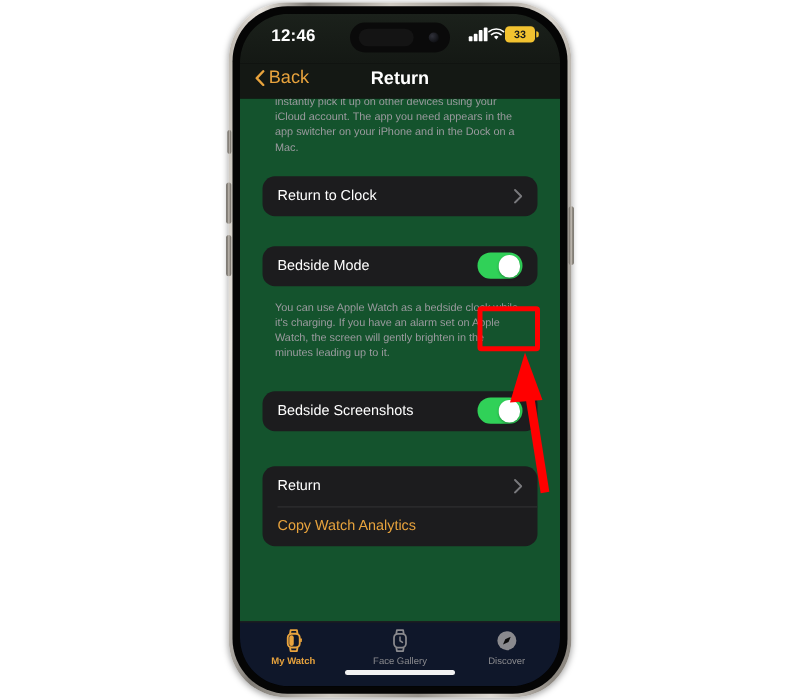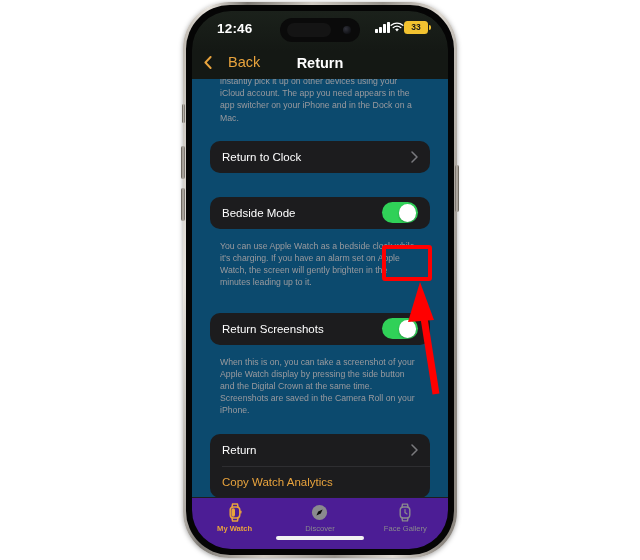--- a/index.html
+++ b/index.html
@@ -71,33 +71,33 @@
   .battery::after{ content:""; position:absolute; right:-3px; top:4px; width:2px; height:5px;
                    border-radius:0 2px 2px 0; background:#f2c230; }
   .batt-num { color:#1a1a1a; font-size:8.5px; font-weight:700; line-height:1; }
 
   
   .navbar {
     position:absolute; left:0; top:40px; width:256px; height:28px;
     background:#141814;
   }
   .nav-back {
-    position:absolute; left:12px; top:3px; display:flex; align-items:center; gap:16px;
+    position:absolute; left:12px; top:3px; display:flex; align-items:center; gap:3px;
     color:#e8a33d; font-size:14.5px; cursor:pointer;
   }
   .chev-left { width:8px; height:13px; }
   .nav-title {
     position:absolute; left:0; top:4px; width:256px; text-align:center;
     color:#ffffff; font-size:14.5px; font-weight:700;
   }
 
   
   .content {
     position:absolute; left:0; top:68px; width:256px; height:430px;
-    background:#0c4a6e; overflow:hidden;
+    background:#14532d; overflow:hidden;
   }
   .footnote {
     color:#9a9a9e; font-size:8.7px; line-height:12.2px;
     padding:0 28px 0 28px;
   }
   .footnote.clipped { margin-top:-4px; }
   .card {
     margin:0 18px; background:#1c1c1e; border-radius:10px; overflow:hidden;
   }
   .row {
@@ -121,21 +121,21 @@
     border-radius:50%; background:#ffffff; box-shadow:0 1px 2px rgba(0,0,0,.3);
   }
 
   .spacer-sm { height:11px; }
   .spacer-md { height:17px; }
   .spacer-lg { height:24px; }
 
   
   .tabbar {
     position:absolute; left:0; bottom:0; width:256px; height:52px;
-    background:#4c1d95; border-top:1px solid #1e1e1e;
+    background:#0f172a; border-top:1px solid #1e1e1e;
     display:flex; align-items:flex-start; padding-top:5px;
   }
   .tab { flex:1; display:flex; flex-direction:column; align-items:center; gap:2px; cursor:pointer; }
   .tab-ico { height:19px; display:flex; align-items:center; justify-content:center; }
   .tab-label { font-size:7.6px; color:#8a8a8e; }
   .tab.active .tab-label { color:#e8a33d; font-weight:700; }
   .home-indicator {
     position:absolute; left:50%; transform:translateX(-50%); bottom:9px;
     width:88px; height:4px; border-radius:3px; background:#f2f2f2;
   }
@@ -220,29 +220,28 @@
             </span>
         </div>
       </div>
 
       <div class="spacer-sm"></div>
       <div class="footnote">You can use Apple Watch as a bedside clock while it's charging. If you have an alarm set on Apple Watch, the screen will gently brighten in the minutes leading up to it.</div>
       <div class="spacer-lg"></div>
 
       <div class="card">
         <div class="row">
-          <span class="row-label">Return Screenshots</span>
+          <span class="row-label">Bedside Screenshots</span>
           <span class="toggle">
               <span class="knob"></span>
             </span>
         </div>
       </div>
 
       <div class="spacer-sm"></div>
-      <div class="footnote">When this is on, you can take a screenshot of your Apple Watch display by pressing the side button and the Digital Crown at the same time. Screenshots are saved in the Camera Roll on your iPhone.</div>
       <div class="spacer-md"></div>
 
       <div class="card">
         <div class="row">
           <span class="row-label">Return</span>
           <svg class="chev-right" viewBox="0 0 7 12">
             <path d="M1 1l5 5-5 5" stroke="#c7c7cc" stroke-width="1.5" fill="none" stroke-linecap="round" stroke-linejoin="round"></path>
           </svg>
         </div>
         <div class="row">
@@ -259,36 +258,36 @@
             <rect x="2.2" y="4" width="9.6" height="11" rx="3.2" fill="none" stroke="#e8a33d" stroke-width="1.5"></rect>
             <path d="M4 4.2l.5-3.1h5l.5 3.1M4 14.8l.5 3.1h5l.5-3.1" fill="none" stroke="#e8a33d" stroke-width="1.5" stroke-linejoin="round"></path>
             <rect x="3.4" y="5.2" width="3.6" height="8.6" rx="1.8" fill="#e8a33d"></rect>
             <rect x="12.1" y="7.6" width="1.4" height="3" rx=".7" fill="#e8a33d"></rect>
           </svg>
         </span>
         <span class="tab-label">My Watch</span>
       </div>
       <div class="tab">
         <span class="tab-ico">
-          <svg width="17" height="17" viewBox="0 0 17 17">
-            <circle cx="8.5" cy="8.5" r="7.6" fill="#8a8a8e"></circle>
-            <path d="M11.6 5.4L7.2 7.4 5.4 11.6l4.4-2z" fill="#0c0c0c"></path>
-          </svg>
-        </span>
-        <span class="tab-label">Discover</span>
-      </div>
-      <div class="tab">
-        <span class="tab-ico">
           <svg width="14" height="19" viewBox="0 0 14 19">
             <rect x="2.2" y="4" width="9.6" height="11" rx="3.2" fill="none" stroke="#8a8a8e" stroke-width="1.4"></rect>
             <path d="M4 4.2l.5-3.1h5l.5 3.1M4 14.8l.5 3.1h5l.5-3.1" fill="none" stroke="#8a8a8e" stroke-width="1.4" stroke-linejoin="round"></path>
             <path d="M7 6.6v3l2 1.3" fill="none" stroke="#8a8a8e" stroke-width="1.2" stroke-linecap="round"></path>
           </svg>
         </span>
         <span class="tab-label">Face Gallery</span>
+      </div>
+      <div class="tab">
+        <span class="tab-ico">
+          <svg width="17" height="17" viewBox="0 0 17 17">
+            <circle cx="8.5" cy="8.5" r="7.6" fill="#8a8a8e"></circle>
+            <path d="M11.6 5.4L7.2 7.4 5.4 11.6l4.4-2z" fill="#0c0c0c"></path>
+          </svg>
+        </span>
+        <span class="tab-label">Discover</span>
       </div>
       <div class="home-indicator"></div>
     </div>
 
   </div>
 
   <div class="hl-box"></div>
   <svg class="arrow-svg" viewBox="0 0 60 120">
     <path d="M46 118 L34 42" stroke="#ff0000" stroke-width="7" stroke-linecap="butt"></path>
     <path d="M30 6 L44 44 L18 46 Z" fill="#ff0000"></path>

